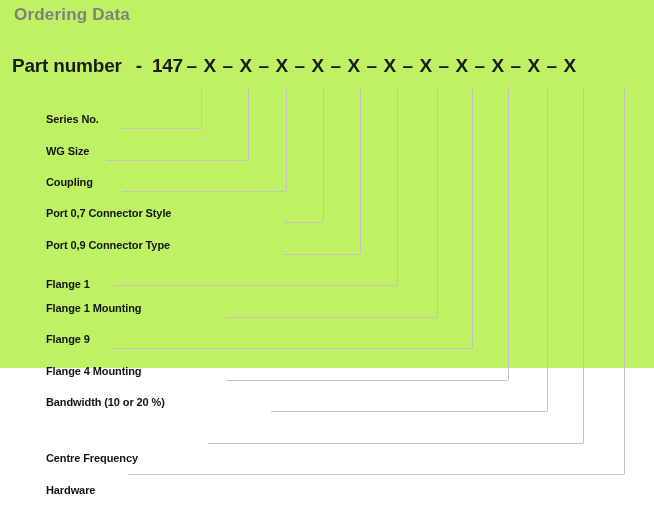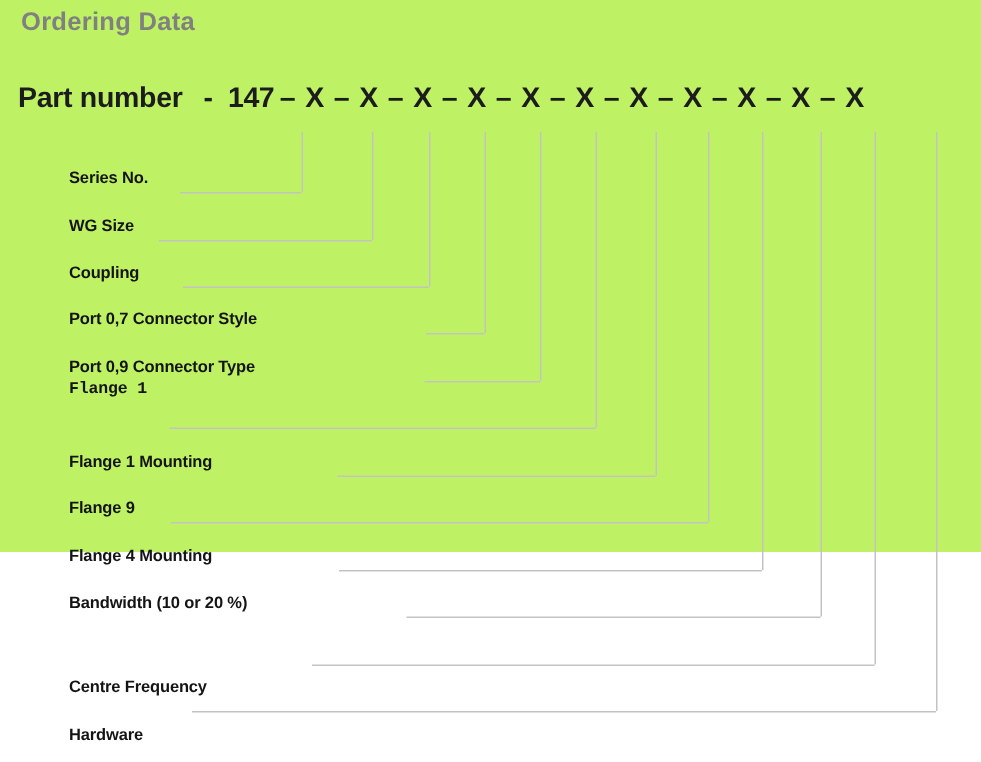--- a/index.html
+++ b/index.html
@@ -139,21 +139,21 @@
       <div class="leader-h" style="left: 128px; top: 474px; width: 496px;"></div>
       <div class="leader-v" style="left: 624px; top: 88px; height: 386px;"></div>
     </div>
 
   <div id="labels">
       <div class="row-label" style="top: 113px;">Series No.</div>
       <div class="row-label" style="top: 145px;">WG Size</div>
       <div class="row-label" style="top: 176px;">Coupling</div>
       <div class="row-label" style="top: 207px;">Port 0,7 Connector Style</div>
       <div class="row-label" style="top: 239px;">Port 0,9 Connector Type</div>
-      <div class="row-label" style="top: 254px; font-family: Liberation Mono, monospace;">Flange 1</div>
+      <div class="row-label" style="top: 278px;">Flange 1</div>
       <div class="row-label" style="top: 302px;">Flange 1 Mounting</div>
       <div class="row-label" style="top: 333px;">Flange 9</div>
       <div class="row-label" style="top: 365px;">Flange 4 Mounting</div>
       <div class="row-label" style="top: 396px;">Bandwidth (10 or 20 %)</div>
       <div class="row-label" style="top: 452px;">Centre Frequency</div>
       <div class="row-label" style="top: 484px; text-align: right;">Hardware</div>
     </div>
 
 </div>
 

